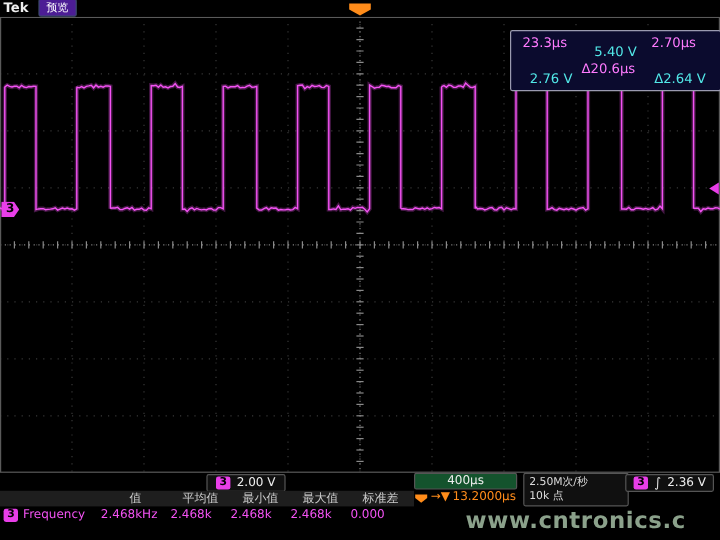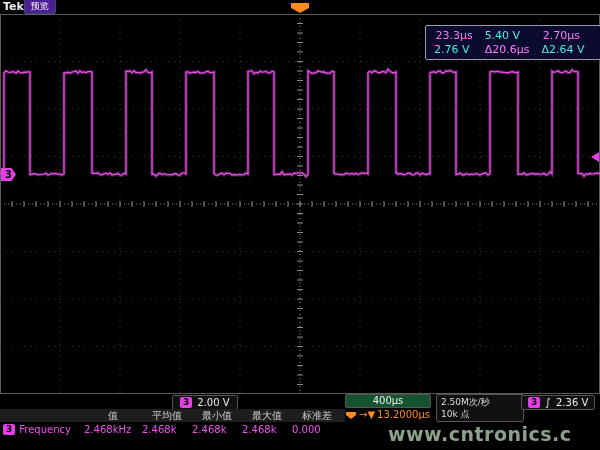--- a/index.html
+++ b/index.html
@@ -1,27 +1,27 @@
 <!DOCTYPE html>
 <html><head>
 <meta charset="utf-8">
 <style>
   html,body{margin:0;padding:0;background:#000;}
   #screen{position:relative;width:600px;height:450px;background:#000;overflow:hidden;
           font-family:"DejaVu Sans","Liberation Sans",sans-serif;}
-  .topbar{position:absolute;top:0;left:3px;height:13px;display:flex;gap:0;align-items:center;}
+  .topbar{position:absolute;top:0;left:3px;height:13px;display:flex;gap:8px;align-items:center;}
   .tek{color:#eee;font-weight:bold;font-size:11px;}
   .preview{color:#fff;font-size:9px;background:#4c1d95;border:1px solid #3a4a6a;padding:0 6px;border-radius:2px;}
   #grat{position:absolute;top:14px;left:0;}
   .trig-flag{position:absolute;top:2px;left:290px;}
   .cursor-box{position:absolute;top:25px;left:425px;width:158px;background:#0b0b2e;
               border:1px solid #9a9ab0;border-radius:2px;padding:3px 8px;
               display:grid;grid-template-columns:1fr 1fr 1fr;row-gap:1px;font-size:11px;}
   .cur-t{color:#ff7bff;text-align:right;padding-right:12px;line-height:13px;}
-  .cur-v{color:#52e8e8;text-align:left;line-height:13px;}
+  .cur-v{color:#52e8e8;text-align:center;line-height:13px;margin-top:8px;}
   .ch-marker{position:absolute;left:1px;top:168px;width:15px;height:13px;background:#e83ee8;
              color:#000;font-size:10px;font-weight:bold;display:flex;align-items:center;
              justify-content:center;clip-path:polygon(0 0,70% 0,100% 50%,70% 100%,0 100%);}
   .trig-arrow{position:absolute;right:1px;top:152px;width:0;height:0;
               border-top:5px solid transparent;border-bottom:5px solid transparent;
               border-right:8px solid #e83ee8;}
   .badge{background:#e83ee8;color:#000;font-weight:bold;font-size:9px;line-height:11px;
          padding:0 3px;border-radius:2px;}
   .scale-box{position:absolute;left:172px;top:395px;height:13px;display:flex;align-items:center;
              gap:5px;background:#101010;border:1px solid #555;border-radius:2px;padding:0 7px;

